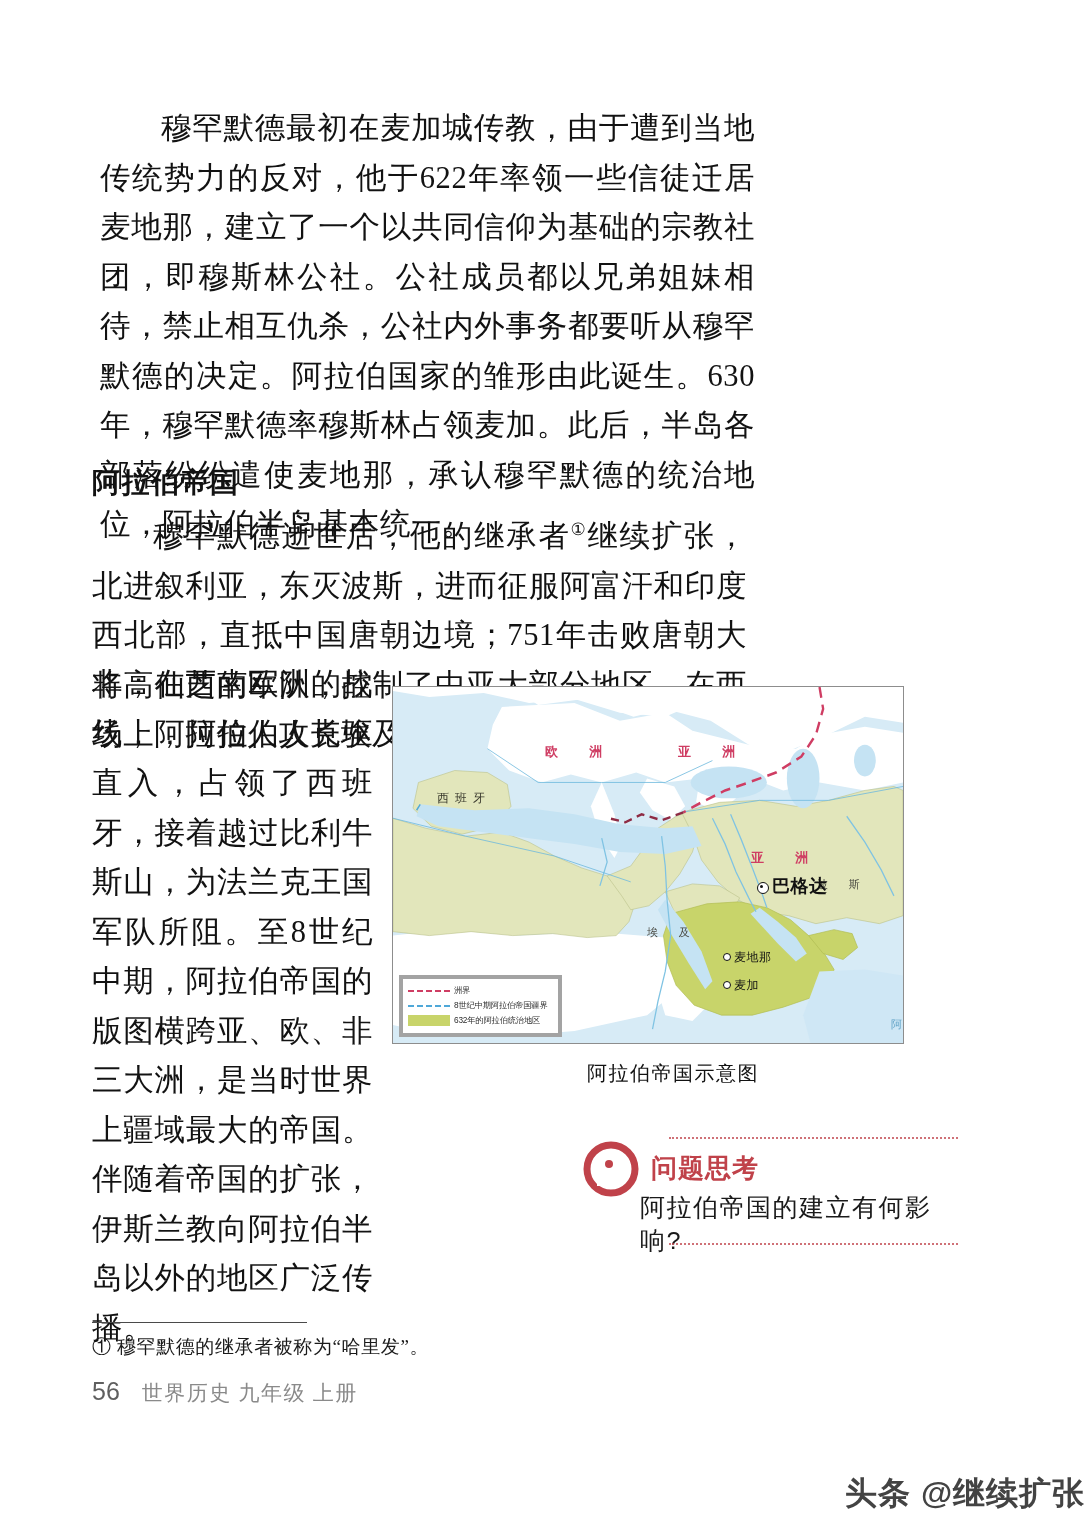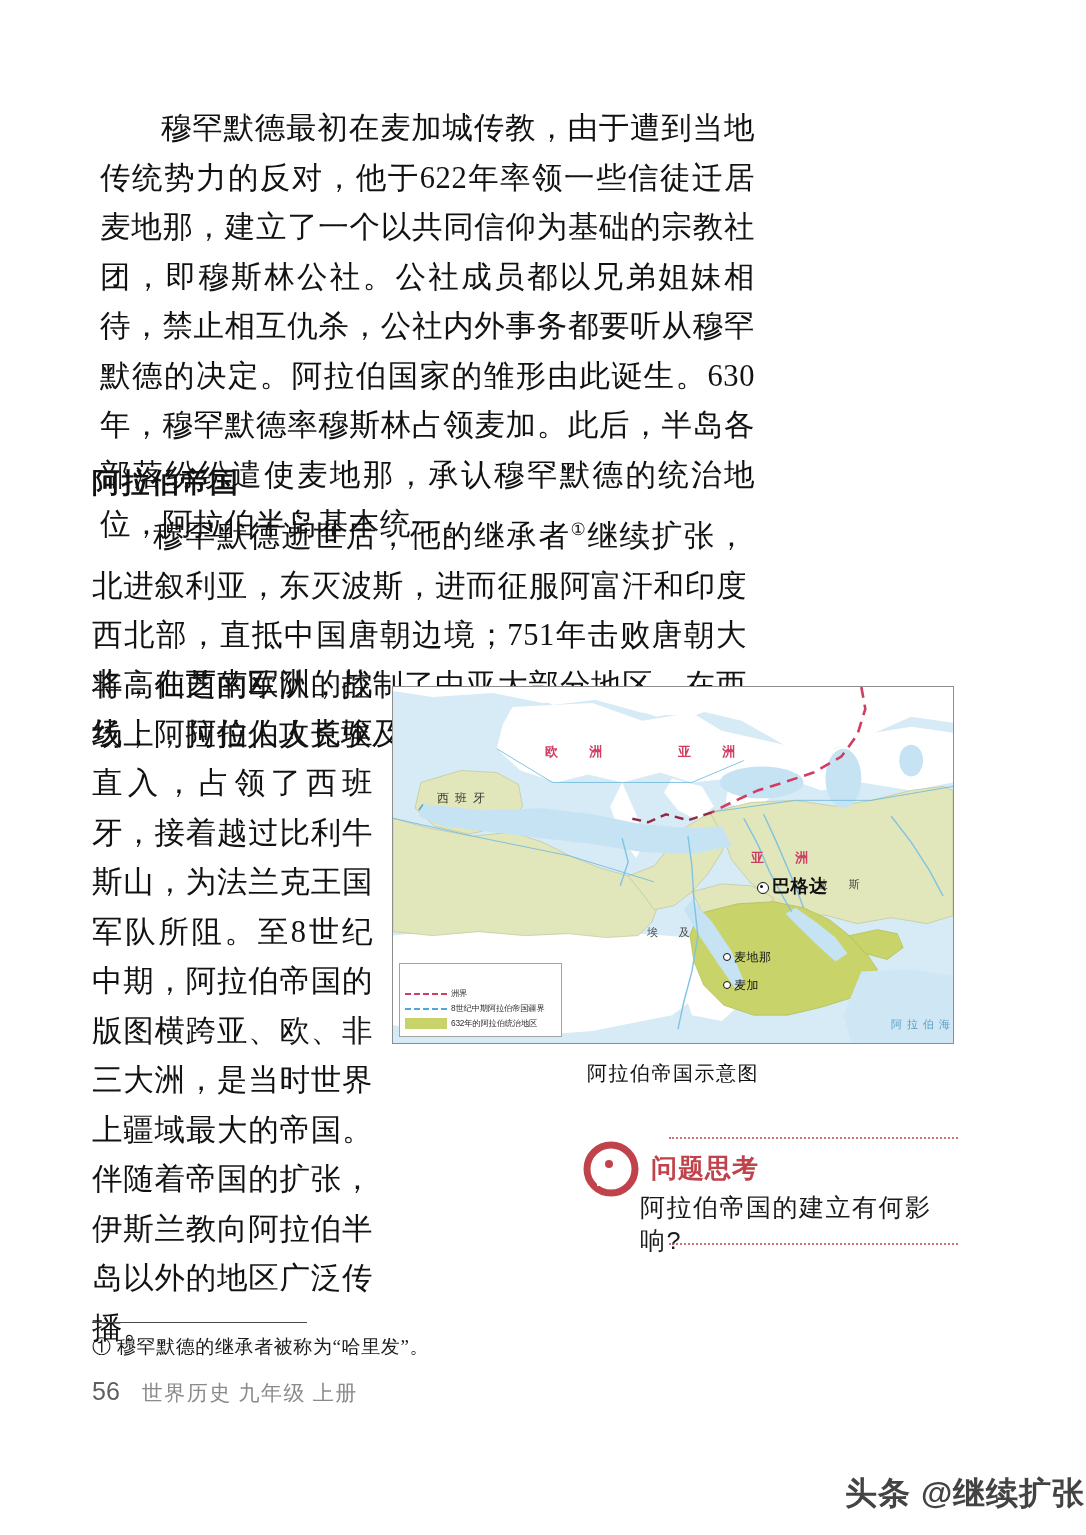--- a/index.html
+++ b/index.html
@@ -62,21 +62,21 @@
     font-size: 17px;
     vertical-align: super;
     line-height: 0;
   }
 
   
   #figure-map {
     position: absolute;
     left: 392px;
     top: 686px;
-    width: 562px;
+    width: 512px;
     height: 358px;
   }
   #map-frame {
     position: absolute;
     inset: 0;
     border: 1px solid #8d8d8d;
     background: #d7ebf6;
     overflow: hidden;
   }
   #map-svg { display: block; width: 100%; height: 100%; }
@@ -148,22 +148,22 @@
     background: #111;
   }
 
   
   #map-legend {
     position: absolute;
     left: 6px;
     bottom: 6px;
     width: 163px;
     background: #ffffff;
-    border: 1px solid #a3a3a3;
-    padding: 22px 5px 5px 5px;
+    border: 4px solid #a3a3a3;
+    padding: 4px 5px 5px 5px;
     box-sizing: border-box;
   }
   .legend-row {
     display: flex;
     align-items: center;
     height: 15px;
   }
   .legend-key { width: 46px; flex: none; display: flex; align-items: center; }
   .legend-text {
     font-family: "Liberation Sans", "DejaVu Sans", sans-serif;

